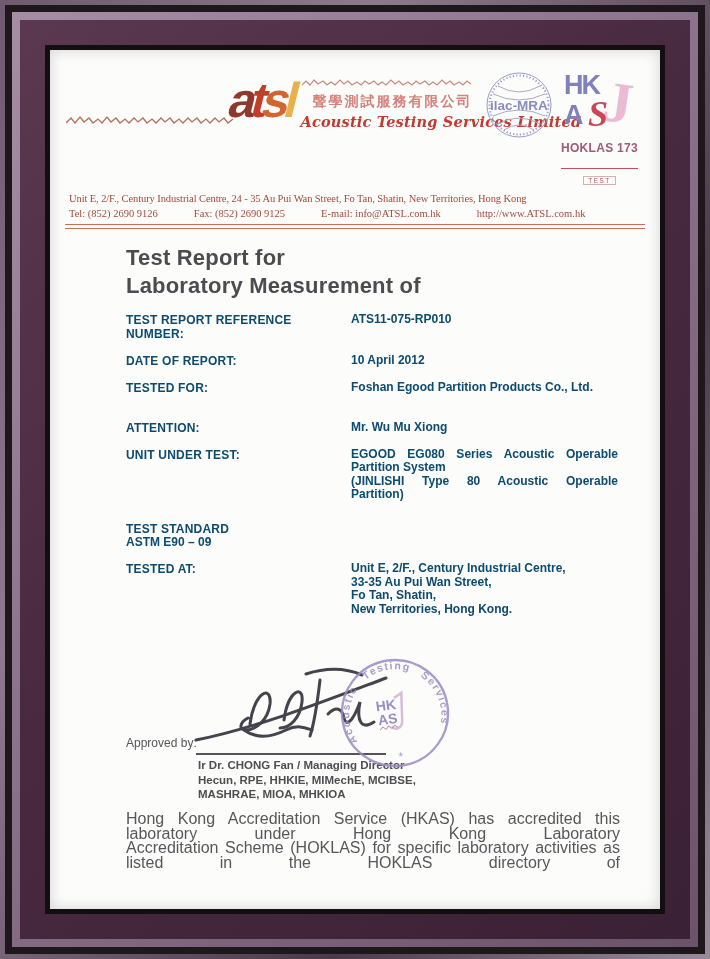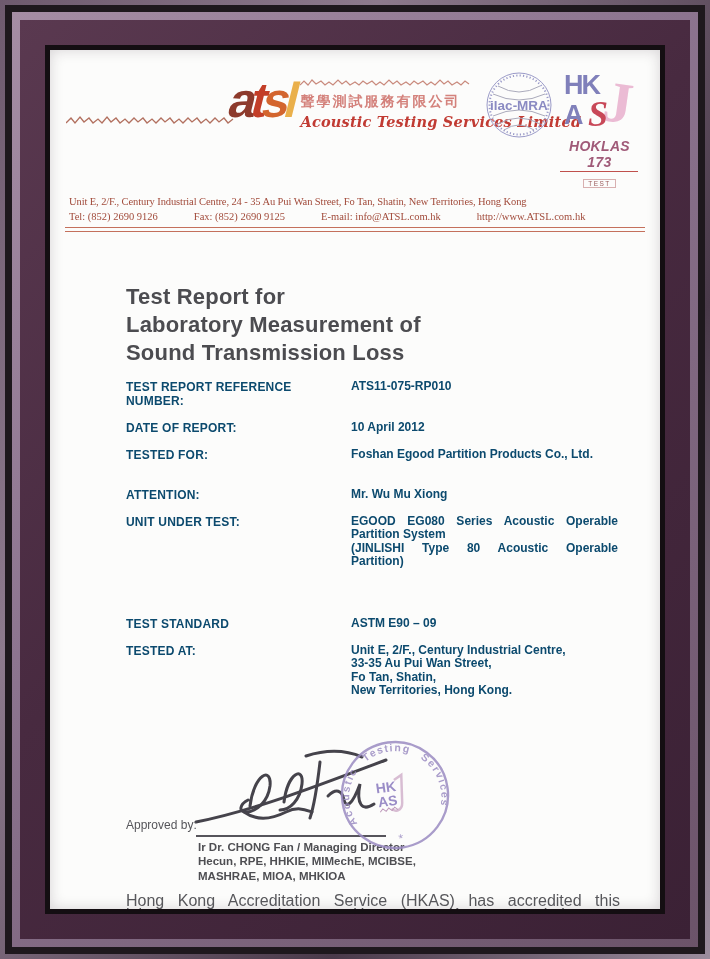--- a/index.html
+++ b/index.html
@@ -11,40 +11,40 @@
   .f4{width:100%;height:100%;box-sizing:border-box;padding:25px;background:linear-gradient(135deg,#5a3950,#482a40 45%,#3b2135);}
   .f5{width:100%;height:100%;box-sizing:border-box;padding:5px;background:#140e12;}
   .paper{width:100%;height:100%;box-sizing:border-box;background:#fcfcfb;box-shadow:inset 0 0 14px rgba(40,20,40,.18);position:relative;overflow:hidden;}
 
   
   .header-row{display:flex;align-items:flex-start;padding:18px 10px 0 16px;}
   .zigzag-left{margin-top:46px;flex:none;}
   .atsl-logo{flex:none;font-weight:bold;font-size:49px;line-height:60px;transform:skewX(-14deg);letter-spacing:-5px;margin:2px 6px 0 -4px;}
   .atsl-logo span{display:inline-block;}
   .l-a{color:#8d3a2c;} .l-t{color:#c33e28;} .l-s{color:#d3652e;} .l-l{color:#eab04b;}
-  .name-col{flex:none;width:172px;margin-top:6px;}
+  .name-col{flex:none;width:172px;margin-top:6px;text-align:right;}
   .zh-name{color:#d4827c;font-weight:bold;font-size:14px;letter-spacing:2px;white-space:nowrap;margin-top:1px;}
   .en-name{color:#c13b33;font-weight:bold;font-style:italic;font-size:14.5px;font-family:"DejaVu Serif","Liberation Serif",serif;white-space:nowrap;margin-top:2px;letter-spacing:.2px;}
   .ilac-wrap{flex:none;margin-left:12px;margin-top:2px;}
   .hkas-wrap{flex:none;margin-left:6px;text-align:center;width:78px;}
-  .hoklas-line{font-size:14px;font-weight:bold;color:#a05a78;border-bottom:1.5px solid #c0504c;display:inline-block;padding-bottom:1px;letter-spacing:.3px;font-style:italic;}
+  .hoklas-line{font-size:12px;font-weight:bold;color:#a05a78;border-bottom:1.5px solid #c0504c;display:inline-block;padding-bottom:13px;letter-spacing:.3px;}
   .test-line{font-size:6.5px;color:#9a5a5a;letter-spacing:1.5px;margin-top:1px;border:.5px solid #d8b0b0;display:inline-block;padding:0 4px;}
   .addr{font-family:"Liberation Serif",serif;color:#a14a3a;font-size:10.5px;margin:6px 0 0 19px;letter-spacing:-.1px;white-space:nowrap;}
   .contact{font-family:"Liberation Serif",serif;color:#a14a3a;font-size:10.5px;margin:4px 0 0 19px;display:flex;gap:36px;white-space:nowrap;}
   .divider{margin:5px 15px 0 15px;height:2.5px;border-top:1.6px solid #c4705c;border-bottom:1.6px solid #c4705c;}
 
   
   .main{padding:0 42px 0 76px;}
-  .title{margin-top:51px;font-size:22px;font-weight:bold;color:#4c4c50;line-height:28px;letter-spacing:.2px;}
+  .title{margin-top:15px;font-size:22px;font-weight:bold;color:#4c4c50;line-height:28px;letter-spacing:.2px;}
   .rows{margin-top:13px;font-size:12px;color:#0c4a6e;}
   .row{display:flex;margin-bottom:13px;}
   .lbl{flex:none;width:225px;font-weight:bold;letter-spacing:.2px;}
   .val{flex:none;width:267px;font-weight:bold;line-height:13.5px;}
   .jline{text-align:justify;text-align-last:justify;}
-  .gap-lg{margin-top:48px;}
+  .gap-lg{margin-top:20px;flex-direction:column;}
 
   
   .sig-section{position:relative;height:132px;margin-top:56px;}
   .approved-label{position:absolute;left:76px;top:64px;font-size:12px;color:#55555a;}
   .sig-svg{position:absolute;left:138px;top:-8px;}
   .sig-line{position:absolute;left:146px;top:81px;width:190px;border-top:2px solid #56545b;}
   .sig-names{position:absolute;left:148px;top:86px;font-size:11.5px;font-weight:bold;color:#4e4e52;line-height:14.5px;}
   .stamp{position:absolute;left:288px;top:-16px;transform:rotate(-8deg);opacity:.85;}
 
   
@@ -107,21 +107,20 @@
         <span>Fax: (852) 2690 9125</span>
         <span>E-mail: info@ATSL.com.hk</span>
         <span>http://www.ATSL.com.hk</span>
       </div>
       <div class="divider"></div>
 
       <div class="main">
         <div class="title">
           <div>Test Report for</div>
           <div>Laboratory Measurement of</div>
-          <div>Sound Transmission Loss</div>
         </div>
 
         <div class="rows">
           <div class="row">
             <div class="lbl">TEST REPORT REFERENCE NUMBER:</div>
             <div class="val">
                       <div>ATS11-075-RP010</div>
                     </div>
           </div>
           <div class="row">

